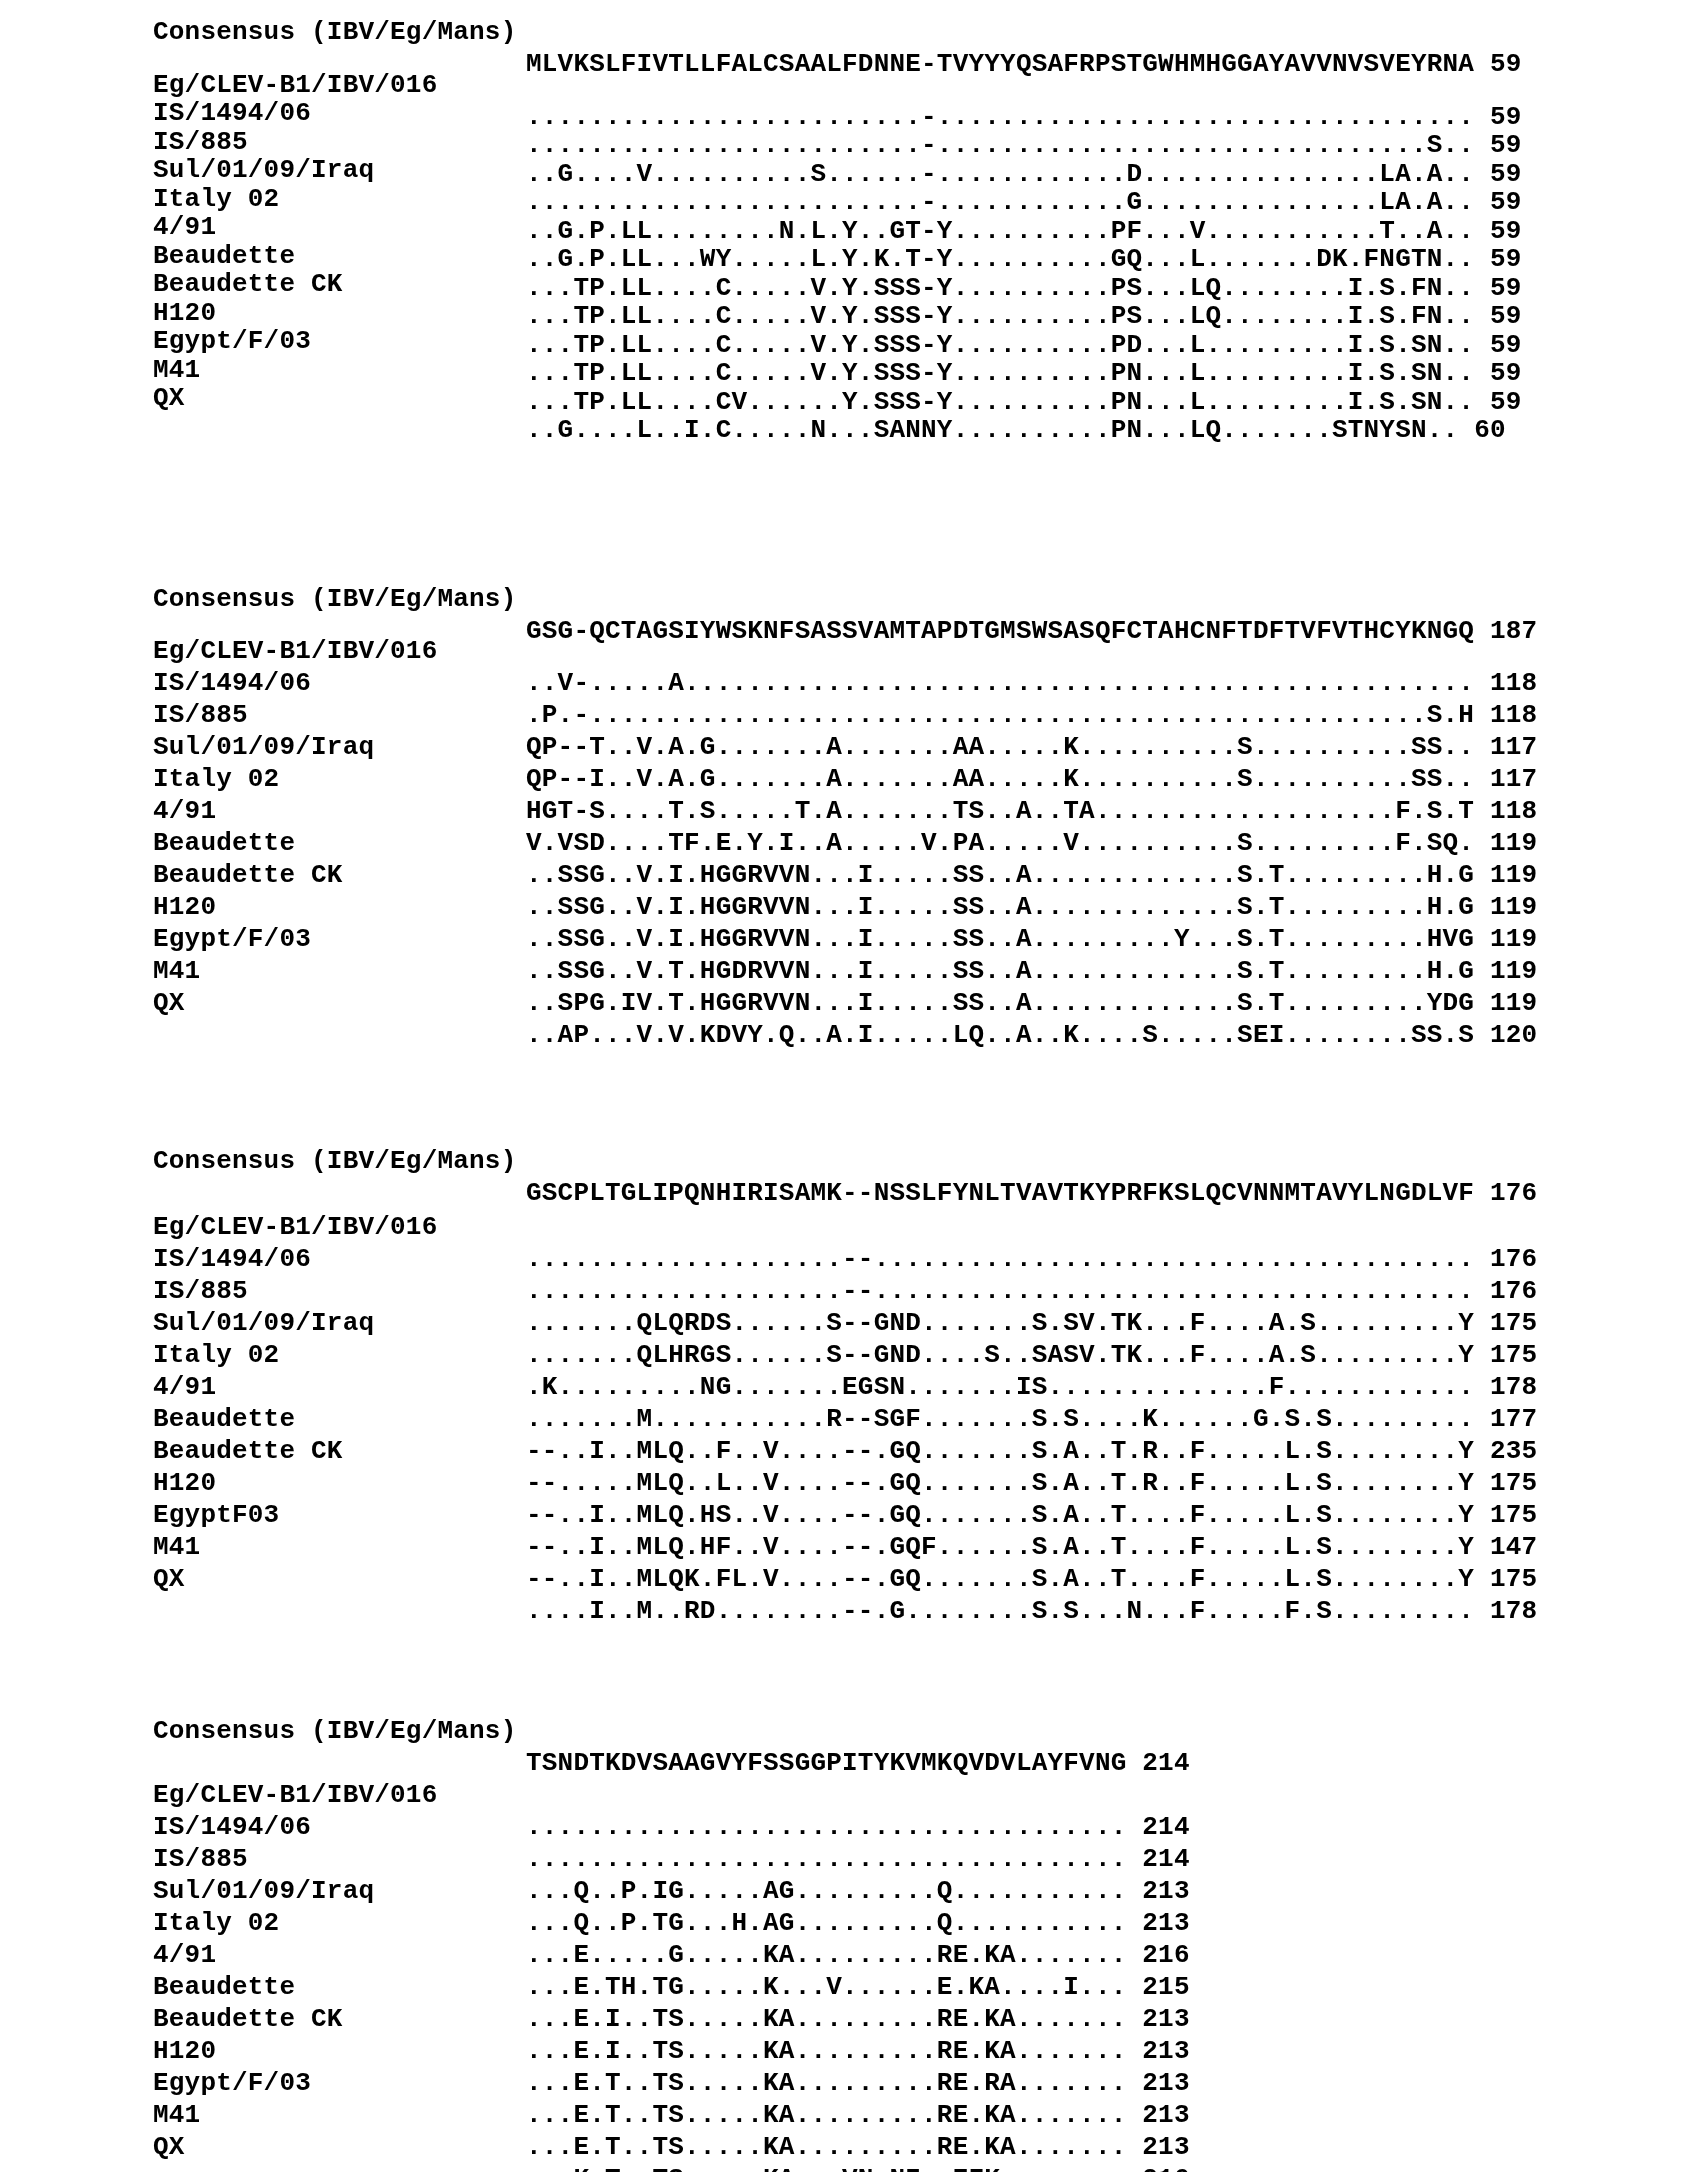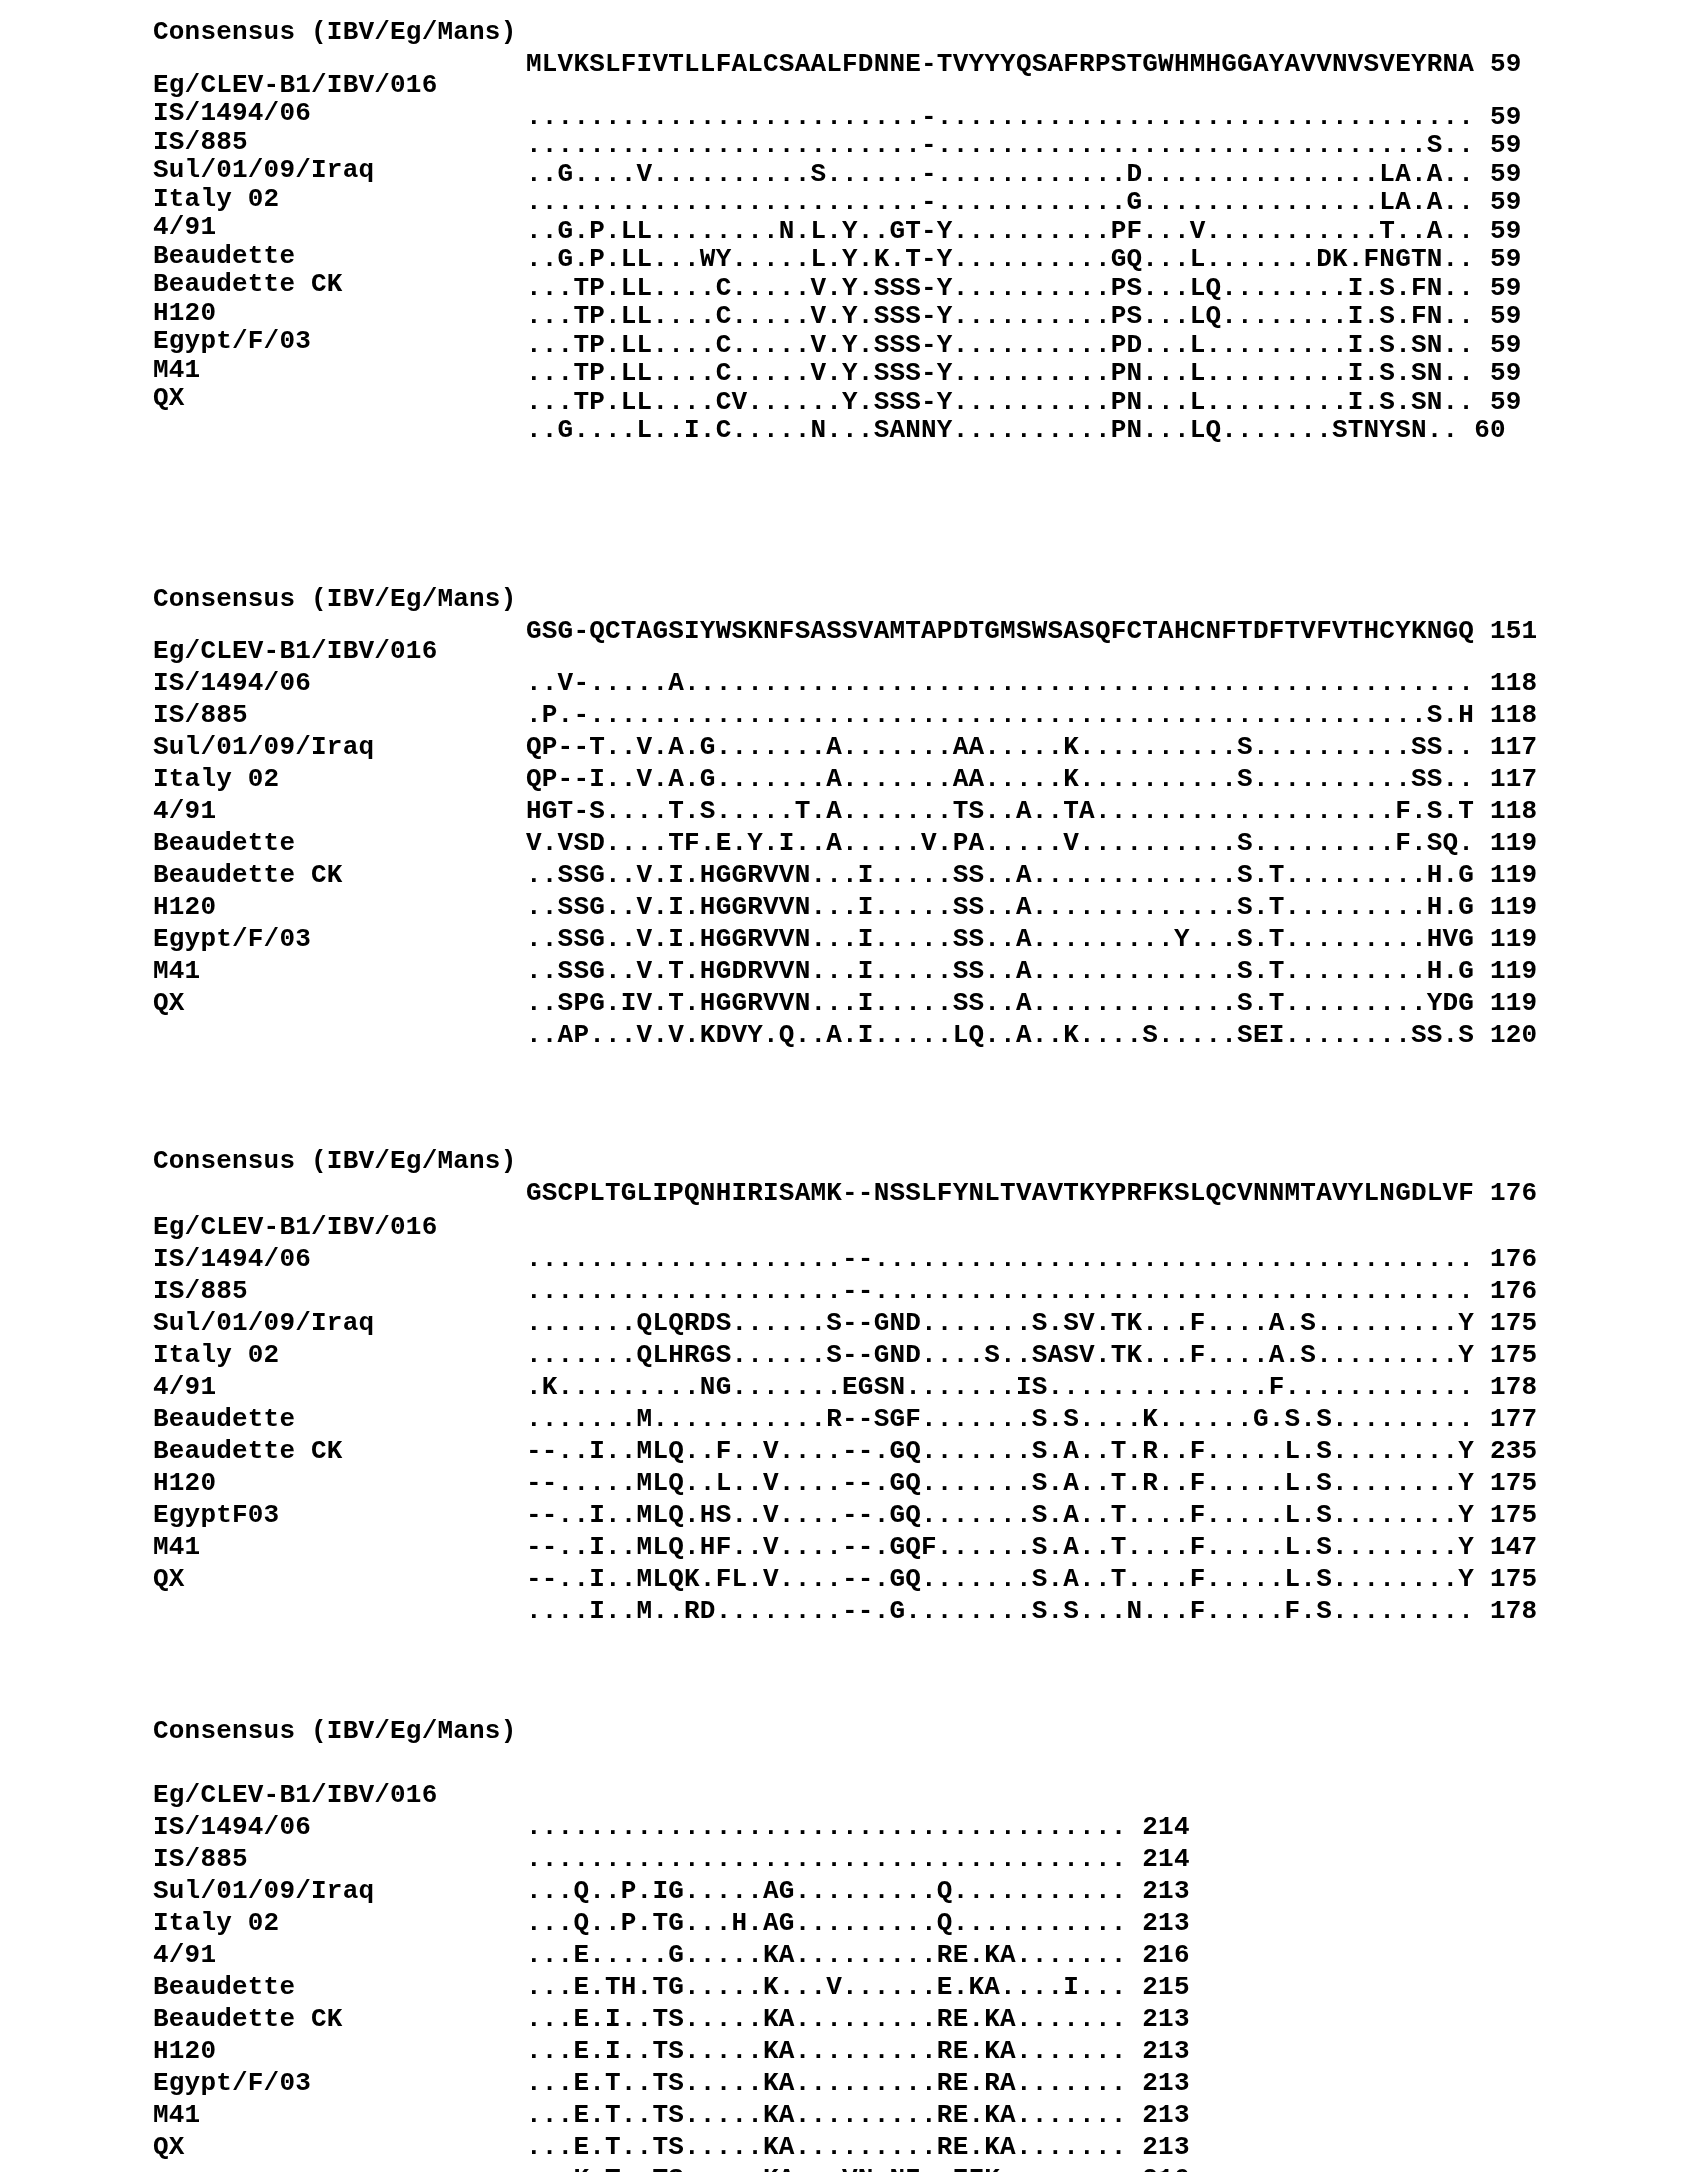--- a/index.html
+++ b/index.html
@@ -99,21 +99,21 @@
     <span class="seq-text">...TP.LL....CV......Y.SSS-Y..........PN...L.........I.S.SN.. 59</span>
   </div>
       <div class="row" style="height: 28.5px;">
     <span class="strain-name">QX</span>
     <span class="seq-text">..G....L..I.C.....N...SANNY..........PN...LQ.......STNYSN.. 60</span>
   </div>
     </section>
     <section class="block" style="top: 584px;">
       <div class="row" style="height: 32px;">
     <span class="strain-name">Consensus (IBV/Eg/Mans)</span>
-    <span class="seq-text">GSG-QCTAGSIYWSKNFSASSVAMTAPDTGMSWSASQFCTAHCNFTDFTVFVTHCYKNGQ 151</span>
+    <span class="seq-text">GSG-QCTAGSIYWSKNFSASSVAMTAPDTGMSWSASQFCTAHCNFTDFTVFVTHCYKNGQ 187</span>
   </div>
       <div style="height: 20.4px;"></div>
       <div class="row" style="height: 32px;">
     <span class="strain-name">Eg/CLEV-B1/IBV/016</span>
     <span class="seq-text">..V-.....A.................................................. 118</span>
   </div>
       <div class="row" style="height: 32px;">
     <span class="strain-name">IS/1494/06</span>
     <span class="seq-text">.P.-.....................................................S.H 118</span>
   </div>
@@ -209,20 +209,21 @@
     <span class="seq-text">--..I..MLQK.FL.V....--.GQ.......S.A..T....F.....L.S........Y 175</span>
   </div>
       <div class="row" style="height: 32px;">
     <span class="strain-name">QX</span>
     <span class="seq-text">....I..M..RD........--.G........S.S...N...F.....F.S......... 178</span>
   </div>
     </section>
     <section class="block" style="top: 1716px;">
       <div class="row" style="height: 32px;">
     <span class="strain-name">Consensus (IBV/Eg/Mans)</span>
+    <span class="seq-text">TSNDTKDVSAAGVYFSSGGPITYKVMKQVDVLAYFVNG 214</span>
   </div>
       <div style="height: 32px;"></div>
       <div class="row" style="height: 32px;">
     <span class="strain-name">Eg/CLEV-B1/IBV/016</span>
     <span class="seq-text">...................................... 214</span>
   </div>
       <div class="row" style="height: 32px;">
     <span class="strain-name">IS/1494/06</span>
     <span class="seq-text">...................................... 214</span>
   </div>

